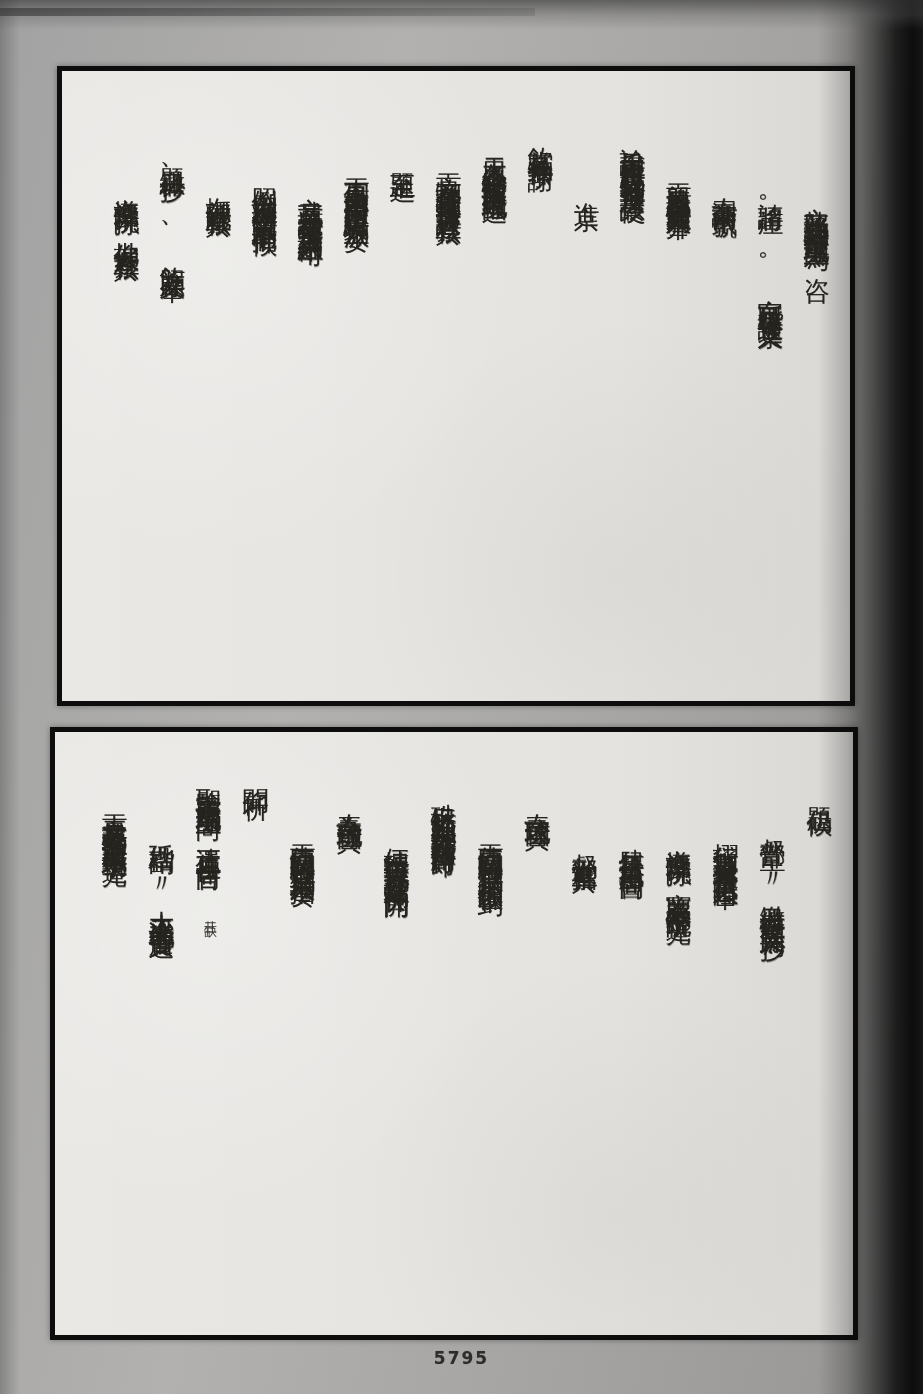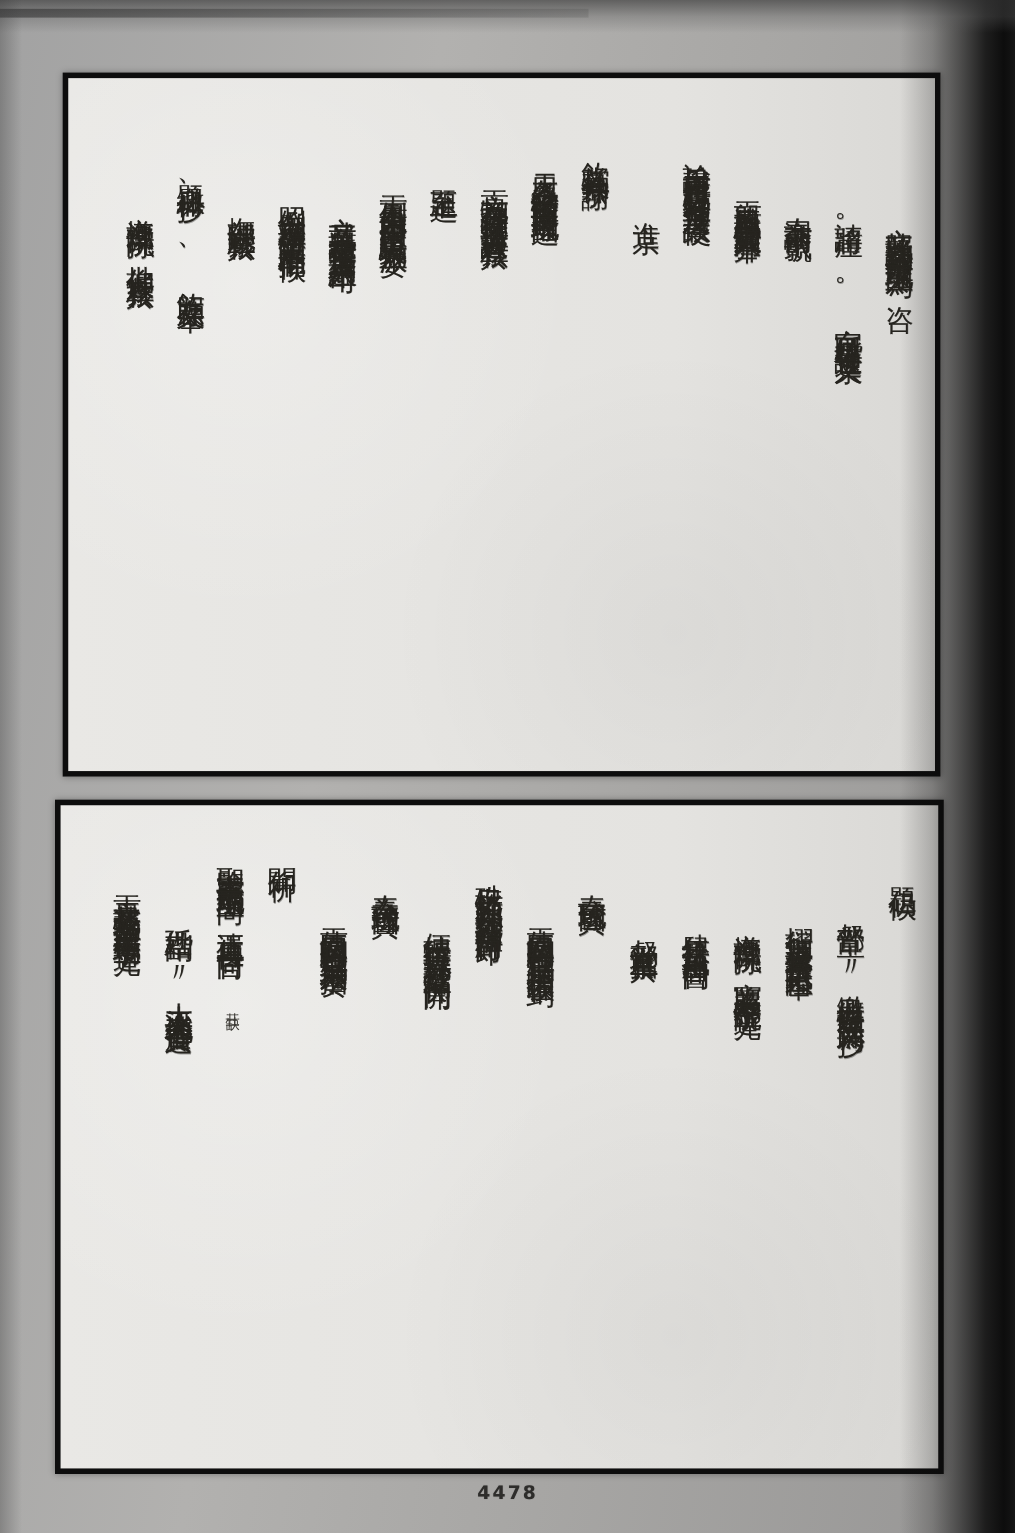--- a/index.html
+++ b/index.html
@@ -130,15 +130,15 @@
         <div class="col" style="padding-top: 85px;">廷楷副〃〃大夫梁光地等齎貢進</div>
         <div class="col" style="padding-top: 55px;">貢表文載運方物坐駕海船貳隻均于道光</div>
       </div>
     <div class="inline-note">卄三缺</div>
   </div>
 
   <div class="spine-shadow"></div>
   <div class="top-shadow"></div>
   <div class="left-shadow"></div>
 
-  <div class="page-number">4478</div>
+  <div class="page-number">5795</div>
 
 </div>
 
 </body></html>

